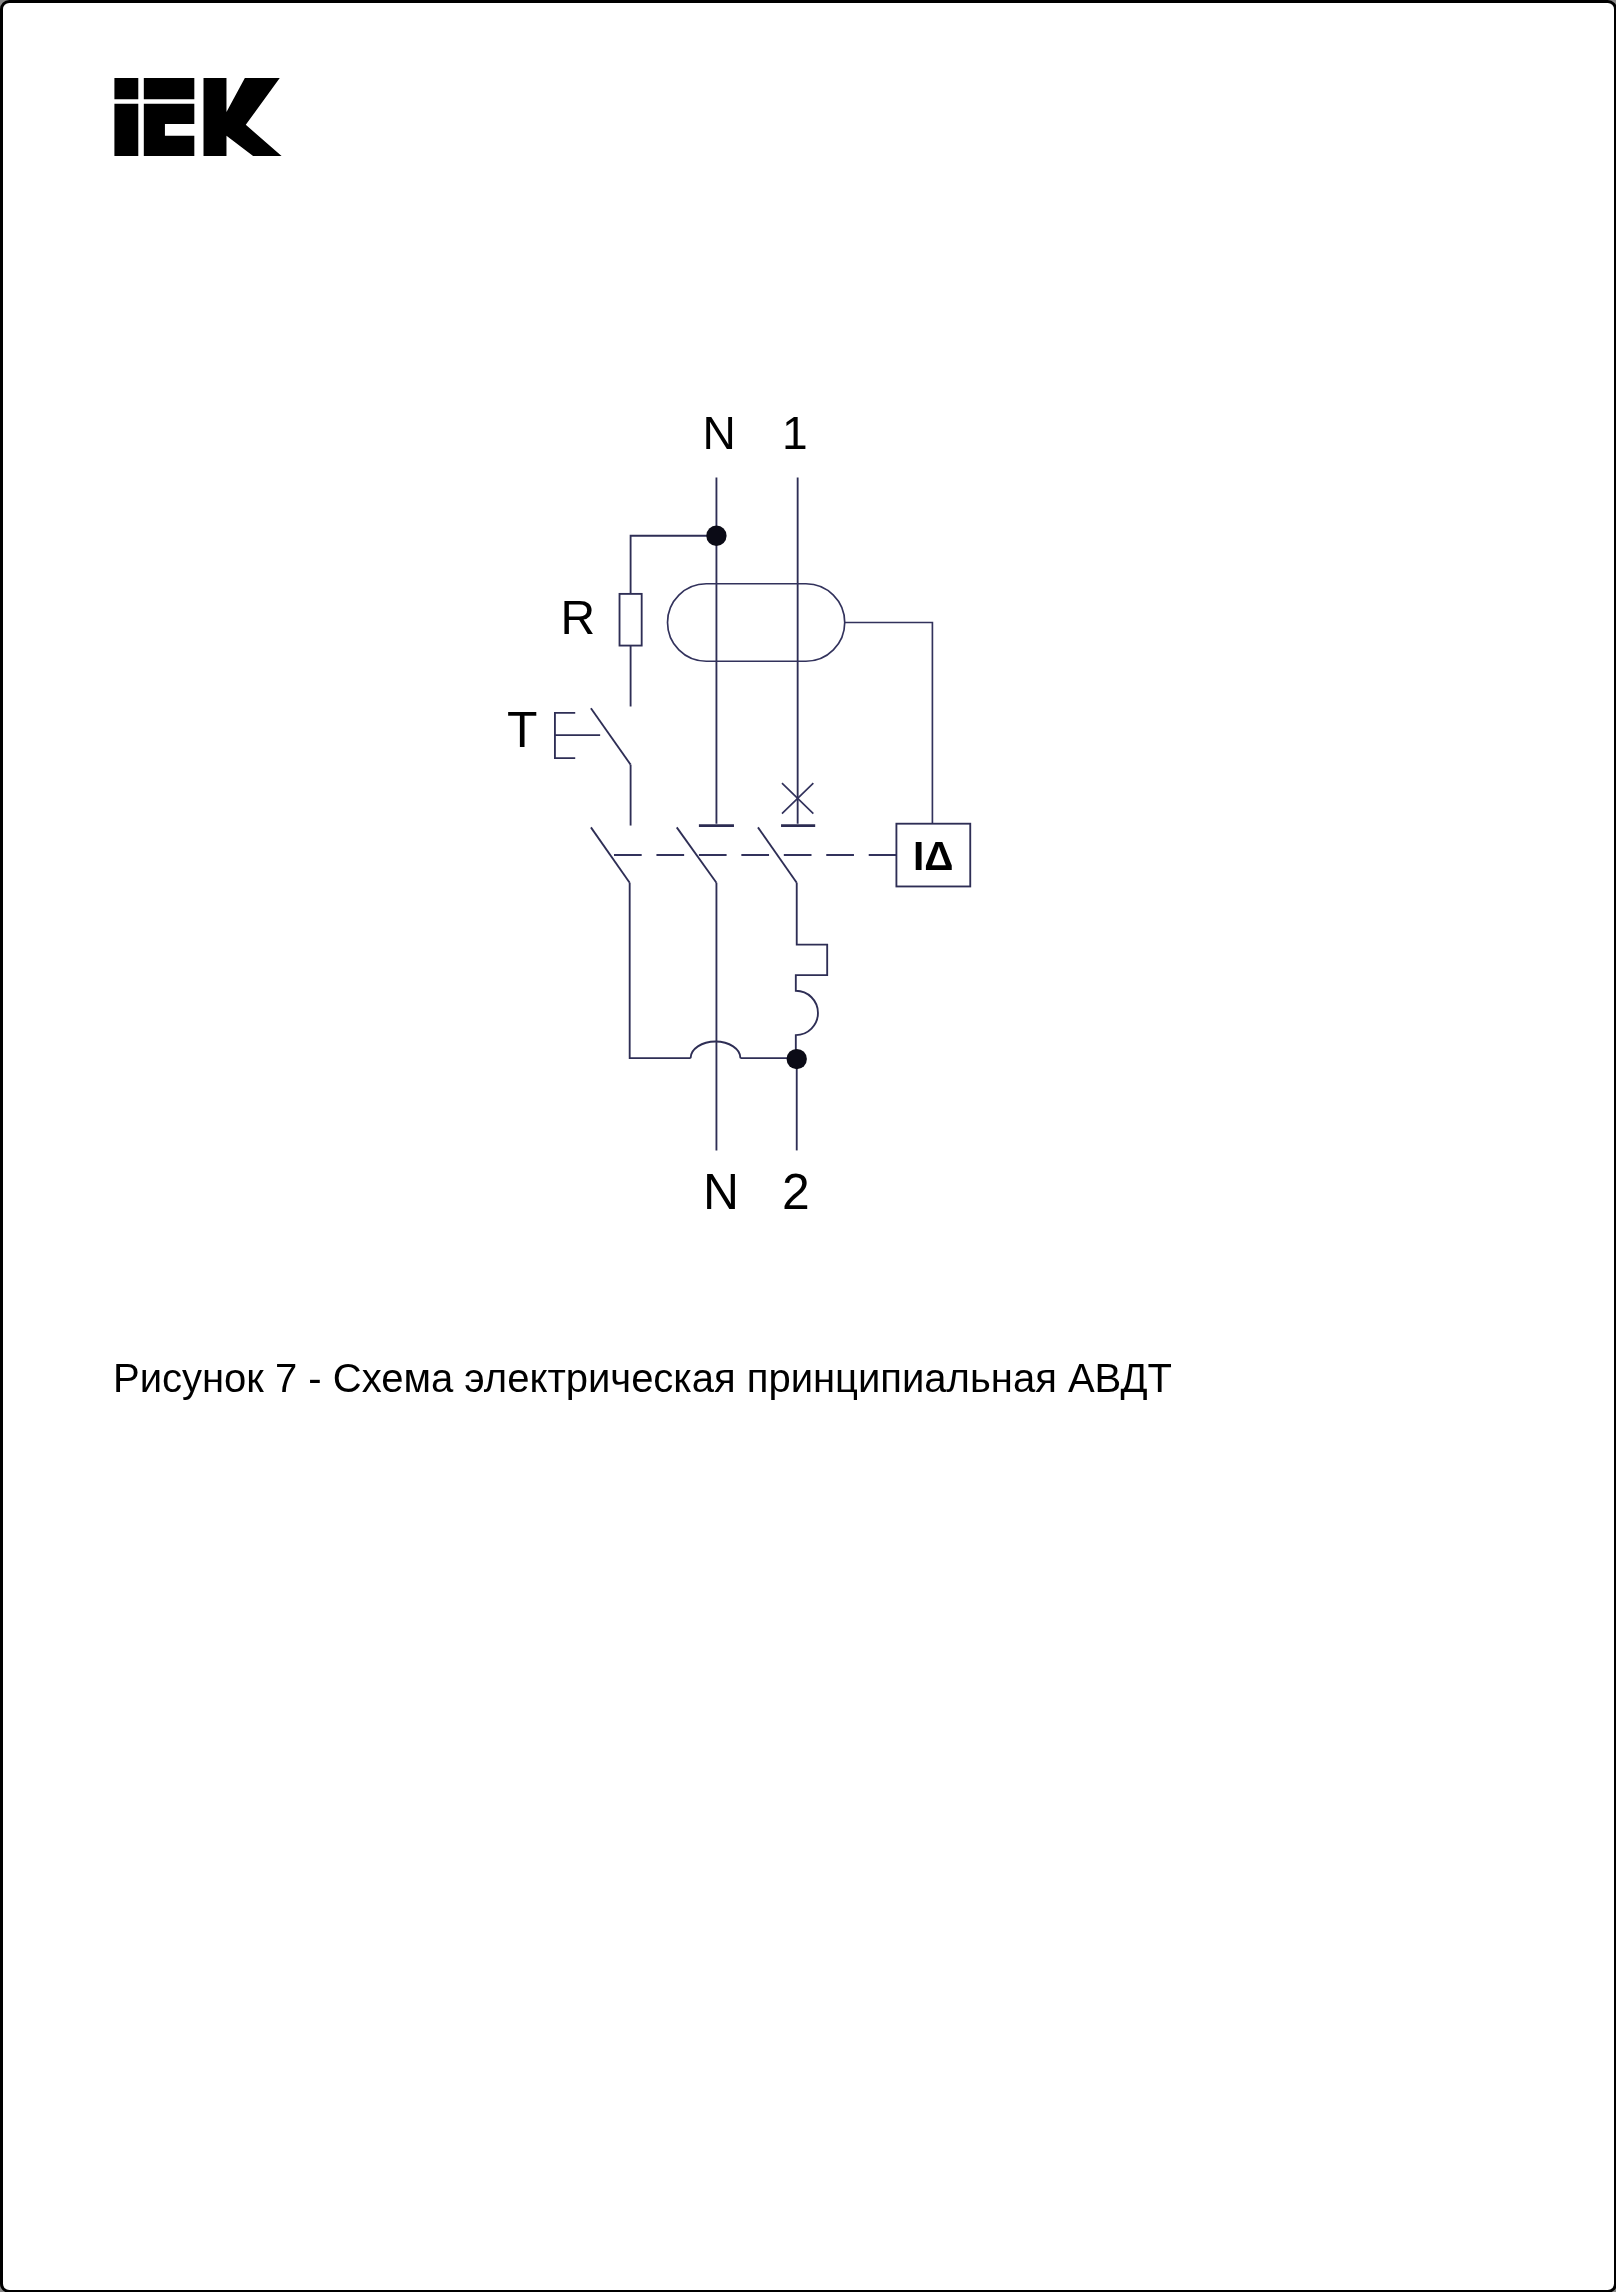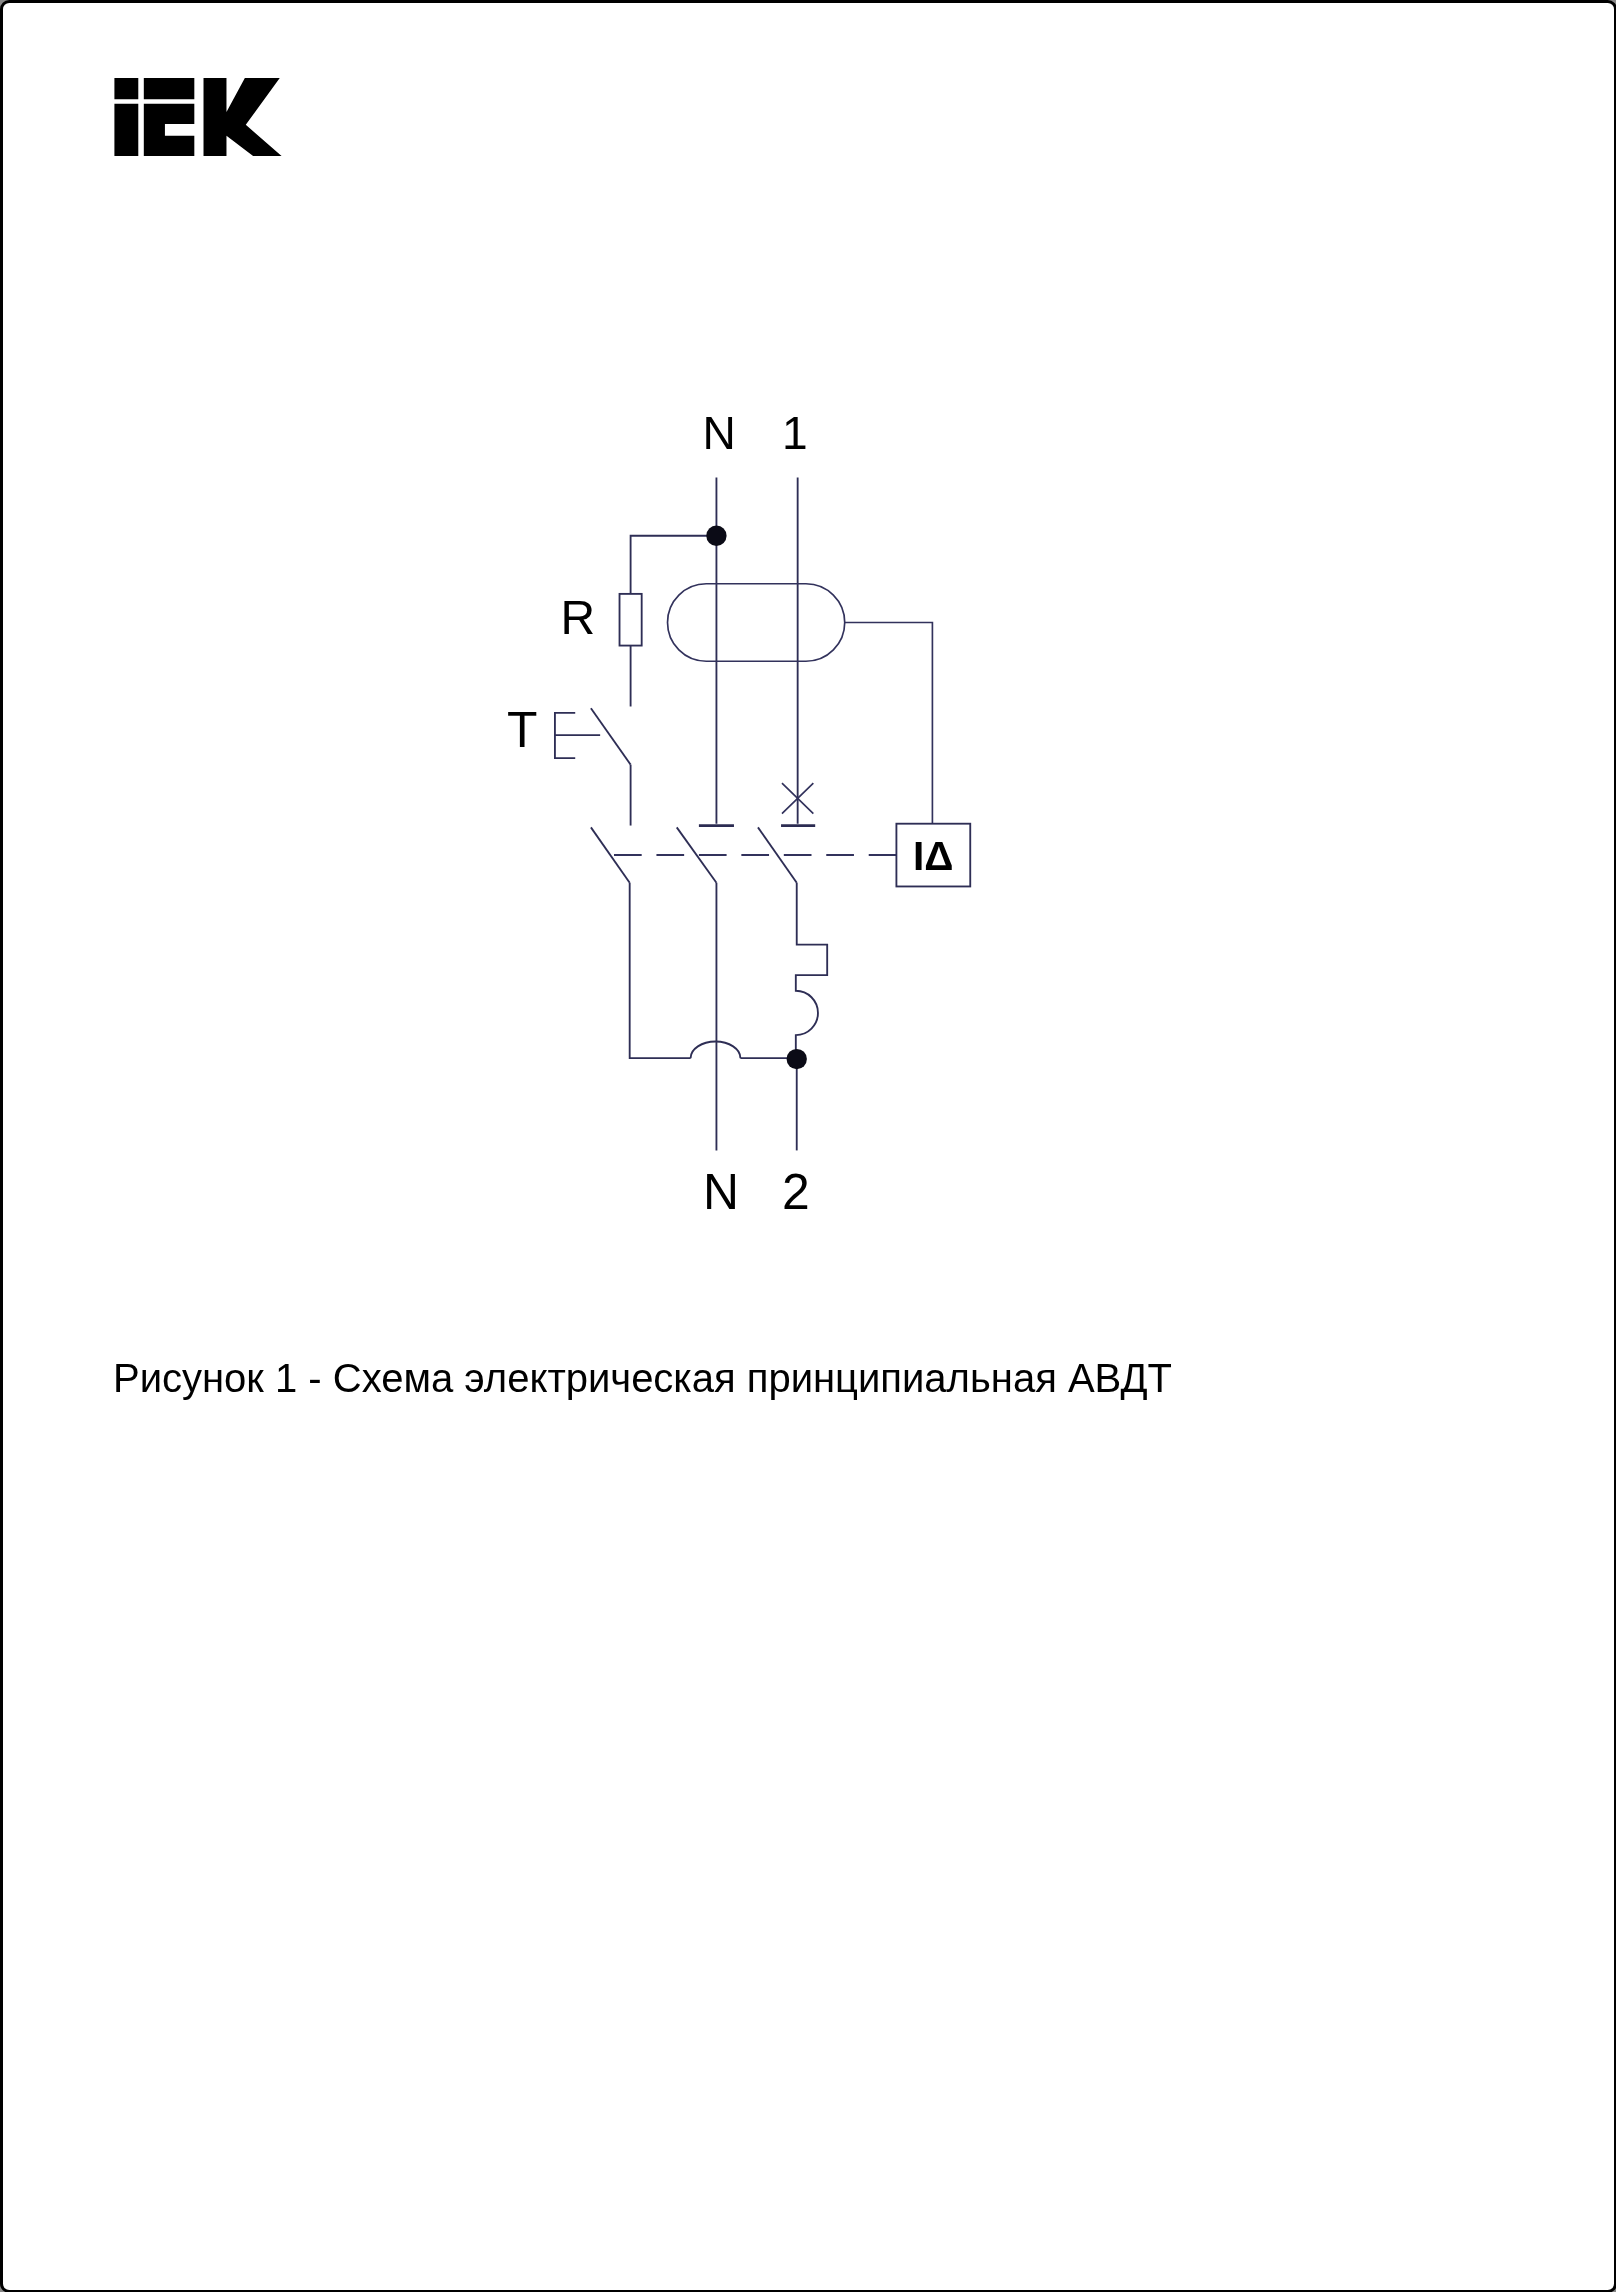--- a/index.html
+++ b/index.html
@@ -87,16 +87,16 @@
 
     <text class="diagram-label" x="776" y="483" font-size="50" text-anchor="middle">N</text>
     <text class="diagram-label" x="858" y="483" font-size="50" text-anchor="middle">1</text>
     <text class="diagram-label" x="778" y="1306" font-size="54" text-anchor="middle">N</text>
     <text class="diagram-label" x="859" y="1306" font-size="54" text-anchor="middle">2</text>
 
     <text class="diagram-label" x="604" y="683" font-size="52">R</text>
     <text class="diagram-label" x="546" y="806" font-size="54">T</text>
   </svg>
 
-  <div class="caption">Рисунок 1 - Схема электрическая принципиальная АВДТ</div>
+  <div class="caption">Рисунок 7 - Схема электрическая принципиальная АВДТ</div>
 
 </div>
 
 
 </body></html>

